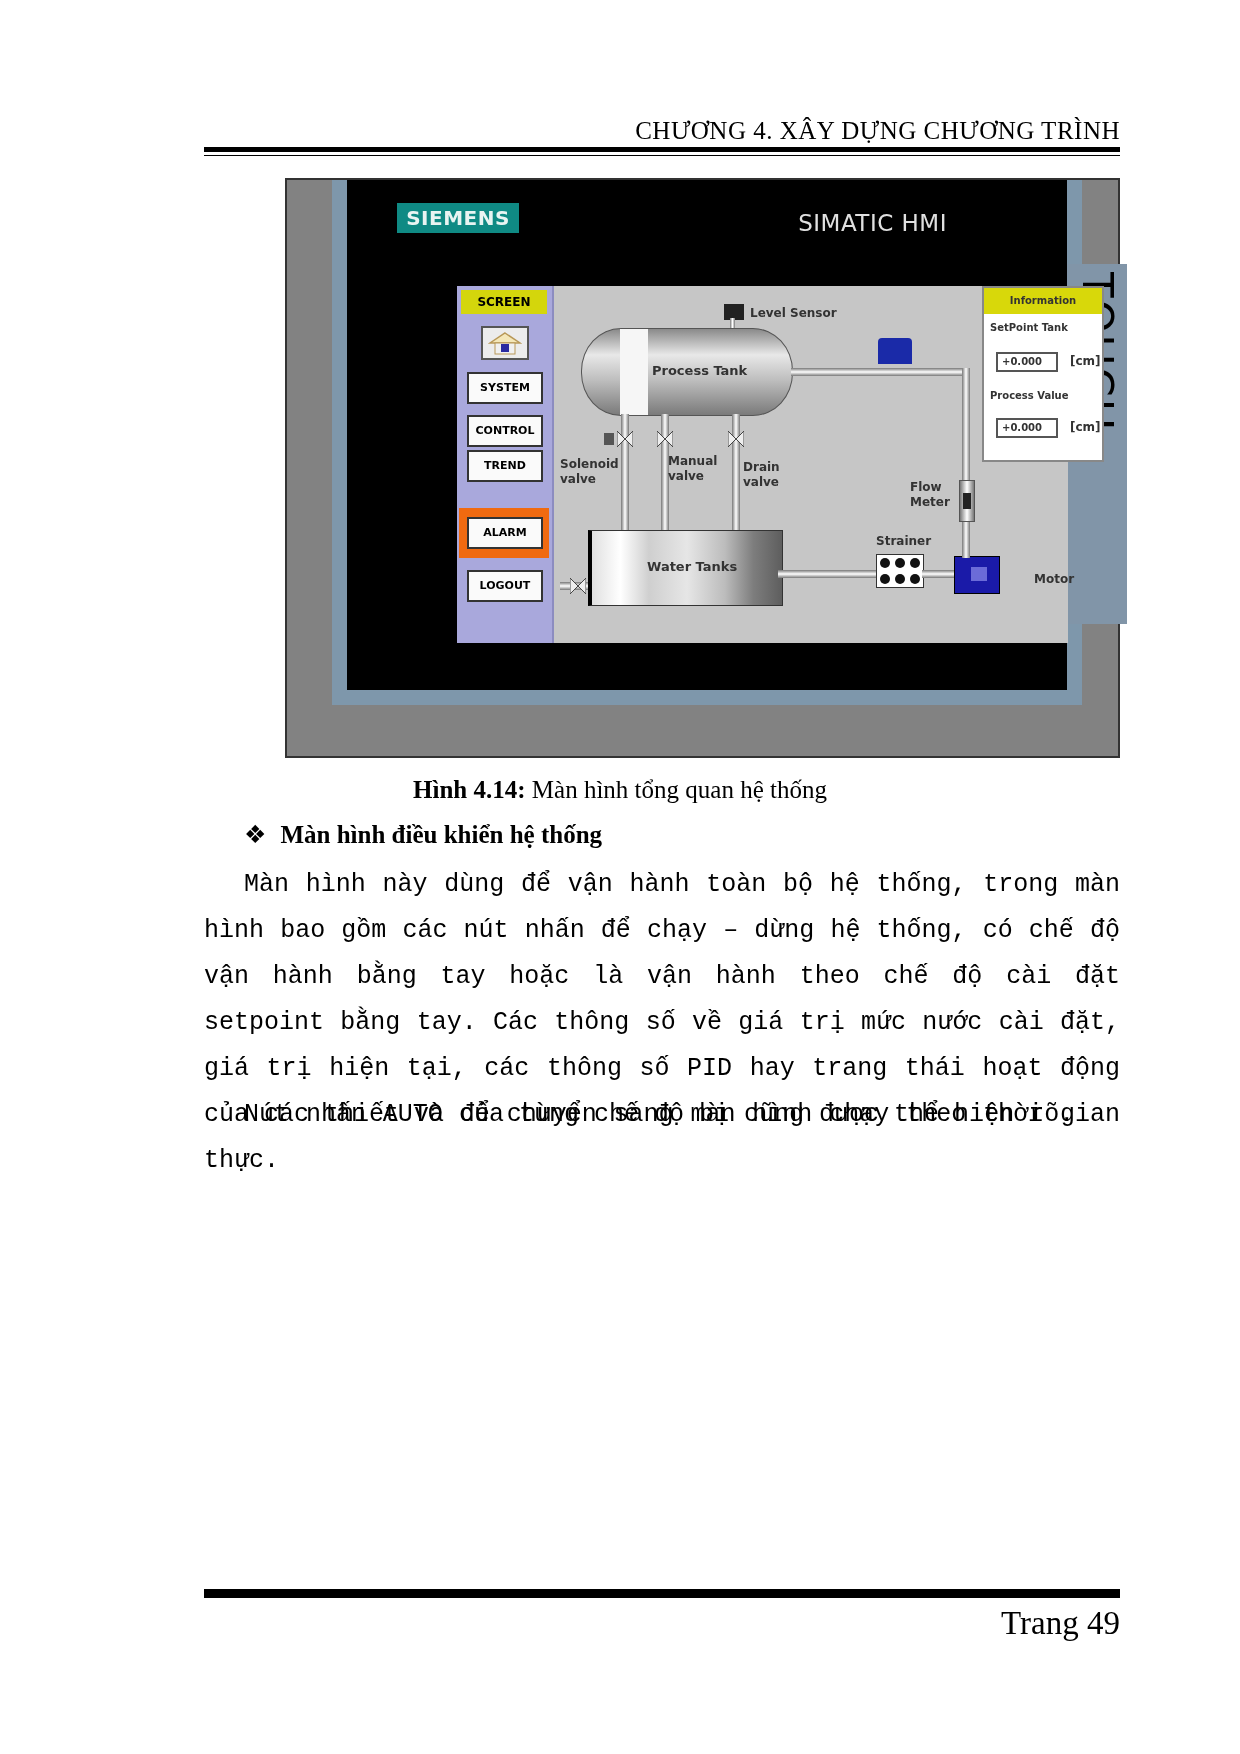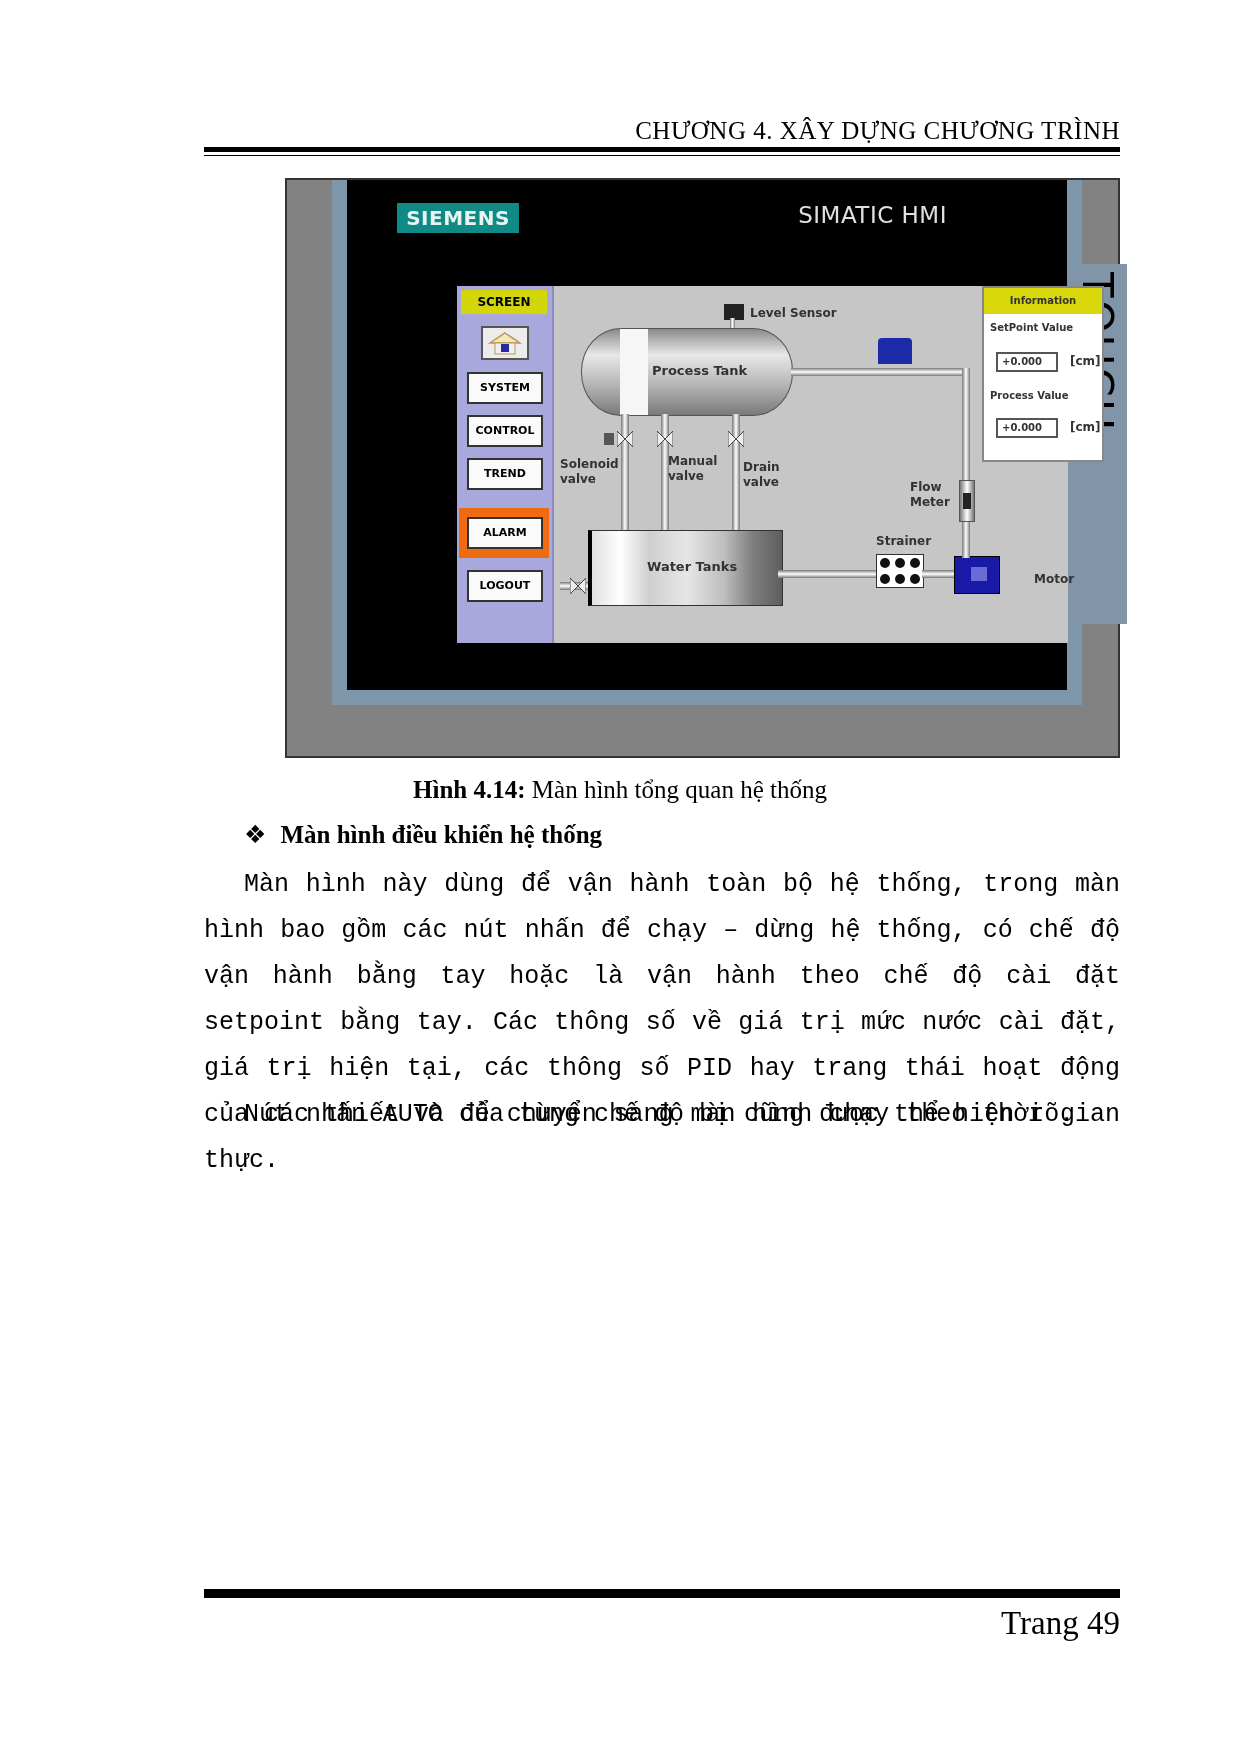--- a/index.html
+++ b/index.html
@@ -6,21 +6,21 @@
   body{width:1240px;height:1754px;position:relative;overflow:hidden;font-family:"Liberation Serif","DejaVu Serif",serif;color:#000;}
   .header-title{position:absolute;right:120px;top:117px;font-size:25px;letter-spacing:0.5px;}
   .rule-thick{position:absolute;left:204px;width:916px;background:#000;}
   .rule-thin{position:absolute;left:204px;width:916px;background:#000;height:1px;}
 
   
   .figure{position:absolute;left:285px;top:178px;width:835px;height:580px;background:#828282;border:2px solid #333;box-sizing:border-box;}
   .blue-frame{position:absolute;left:45px;top:0;width:750px;height:525px;background:#7e97ab;}
   .black-screen{position:absolute;left:60px;top:0;width:720px;height:510px;background:#000;}
   .siemens{position:absolute;left:50px;top:23px;width:122px;height:30px;background:#0f8a84;color:#e8f4f2;font-family:"DejaVu Sans",sans-serif;font-weight:bold;font-size:20px;line-height:30px;text-align:center;letter-spacing:0.5px;}
-  .simatic{position:absolute;right:120px;top:22px;color:#e0e0e0;font-family:"DejaVu Sans",sans-serif;font-size:23px;letter-spacing:0.5px;}
+  .simatic{position:absolute;right:120px;top:30px;color:#e0e0e0;font-family:"DejaVu Sans",sans-serif;font-size:23px;letter-spacing:0.5px;}
   .touch-strip{position:absolute;left:720px;top:84px;width:60px;height:360px;background:#8195a8;}
   .touch{position:absolute;left:723px;top:92px;width:54px;height:170px;writing-mode:vertical-rl;color:#000;font-family:"DejaVu Sans",sans-serif;font-size:42px;line-height:54px;letter-spacing:2px;}
 
   .hmi-panel{position:absolute;left:110px;top:106px;width:611px;height:357px;background:#c6c6c6;}
   .nav{position:absolute;left:0;top:0;width:95px;height:357px;background:#a9a8dc;border-right:2px solid #8c8cc0;}
   .nav-title{position:absolute;left:4px;top:4px;width:86px;height:24px;background:#d4d60c;font-family:"DejaVu Sans",sans-serif;font-weight:bold;font-size:12px;line-height:24px;text-align:center;}
   .home-btn{position:absolute;left:24px;top:40px;width:48px;height:34px;background:#ececec;border:2px solid #555;box-sizing:border-box;display:flex;align-items:center;justify-content:center;}
   .nav-btn{position:absolute;left:10px;width:76px;height:32px;background:#fafafa;border:2px solid #333;box-sizing:border-box;font-family:"DejaVu Sans",sans-serif;font-weight:bold;font-size:11px;line-height:28px;text-align:center;}
   .alarm-wrap{position:absolute;left:2px;top:222px;width:90px;height:50px;background:#f06a10;}
 
@@ -74,21 +74,21 @@
         <div class="nav-title">SCREEN</div>
         <div class="home-btn">
           <svg width="34" height="24" viewBox="0 0 34 24">
             <polygon points="17,2 32,12 2,12" fill="#f4e7b8" stroke="#b89858" stroke-width="1.5"></polygon>
             <rect x="7" y="12" width="20" height="11" fill="#f0f0f0" stroke="#b89858"></rect>
             <rect x="13" y="13" width="8" height="8" fill="#2a2aa0"></rect>
           </svg>
         </div>
         <div class="nav-btn" style="top:86px;">SYSTEM</div>
         <div class="nav-btn" style="top:129px;">CONTROL</div>
-        <div class="nav-btn" style="top:172px;">TREND</div>
+        <div class="nav-btn" style="top:164px;">TREND</div>
         <div class="alarm-wrap"></div>
         <div class="nav-btn" style="top:231px;">ALARM</div>
         <div class="nav-btn" style="top:284px;">LOGOUT</div>
       </div>
 
       <div class="diagram">
         <div class="sensor"></div>
         <div class="lbl" style="left:196px;top:20px;">Level Sensor</div>
         <div class="pipe-v" style="left:176px;top:32px;height:12px;width:5px;"></div>
 
@@ -143,21 +143,21 @@
         <div class="pipe-h" style="left:237px;top:82px;width:175px;"></div>
         <div class="pipe-v" style="left:408px;top:82px;height:190px;"></div>
         <div class="ctrl-valve"></div>
         <div class="flowmeter">
             <div class="fm-win"></div>
           </div>
         <div class="lbl" style="left:356px;top:194px;"><span>Flow</span><br><span>Meter</span></div>
 
         <div class="info">
           <div class="info-title">Information</div>
-          <div class="info-lbl" style="top:34px;">SetPoint Value</div>
+          <div class="info-lbl" style="top:34px;">SetPoint Tank</div>
           <div class="io-field" style="top:64px;">+0.000</div>
           <div class="unit" style="top:66px;">[cm]</div>
           <div class="info-lbl" style="top:102px;">Process Value</div>
           <div class="io-field" style="top:130px;">+0.000</div>
           <div class="unit" style="top:132px;">[cm]</div>
         </div>
       </div>
     </div>
   </div>
 </div>

